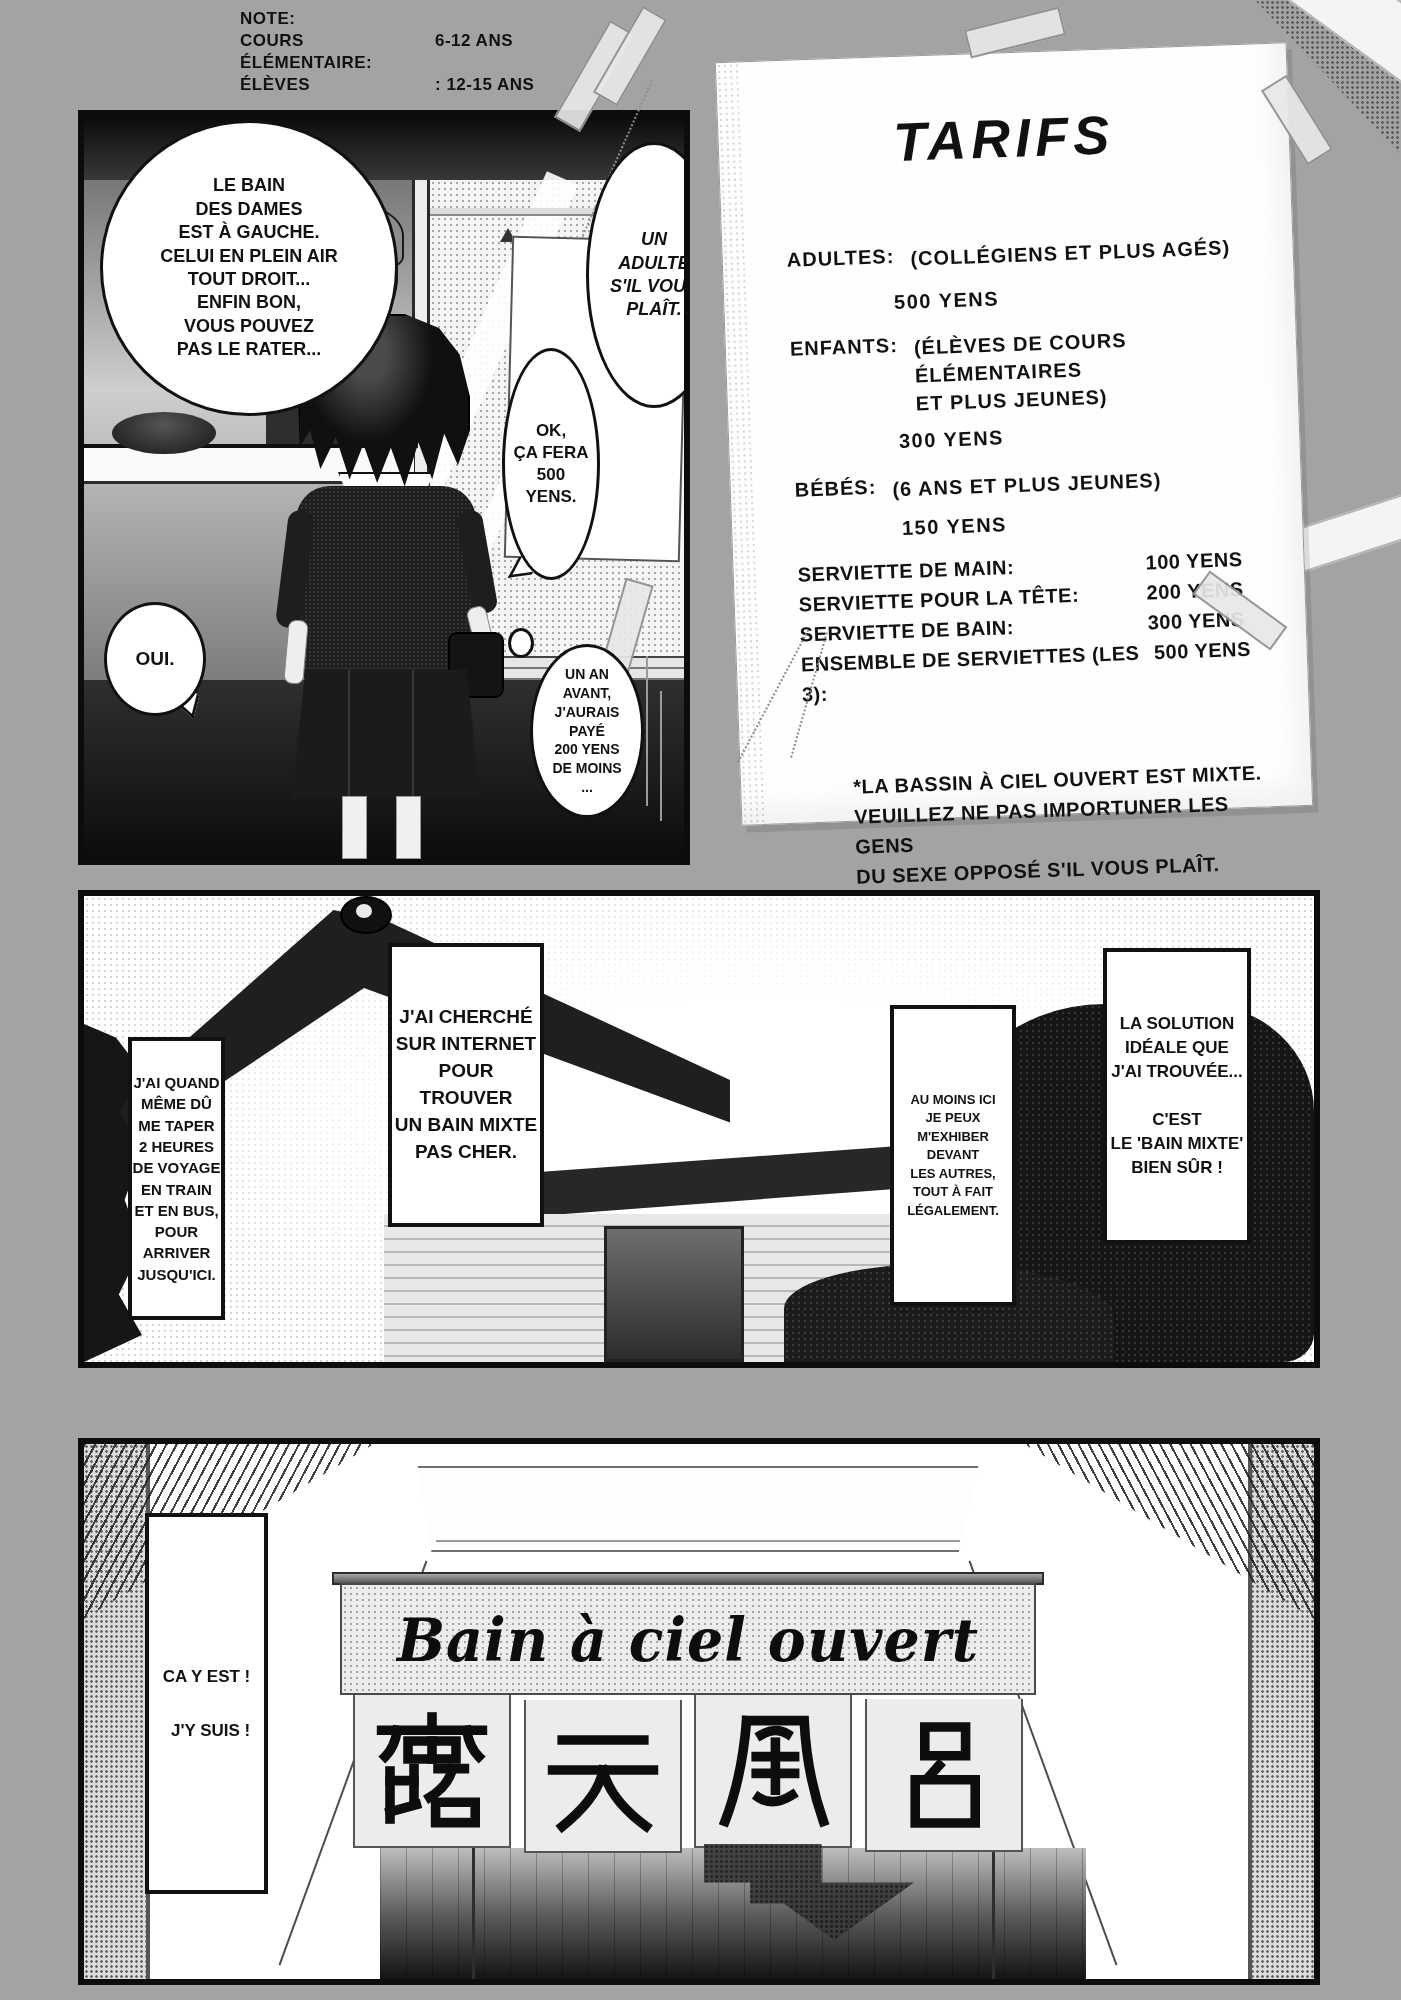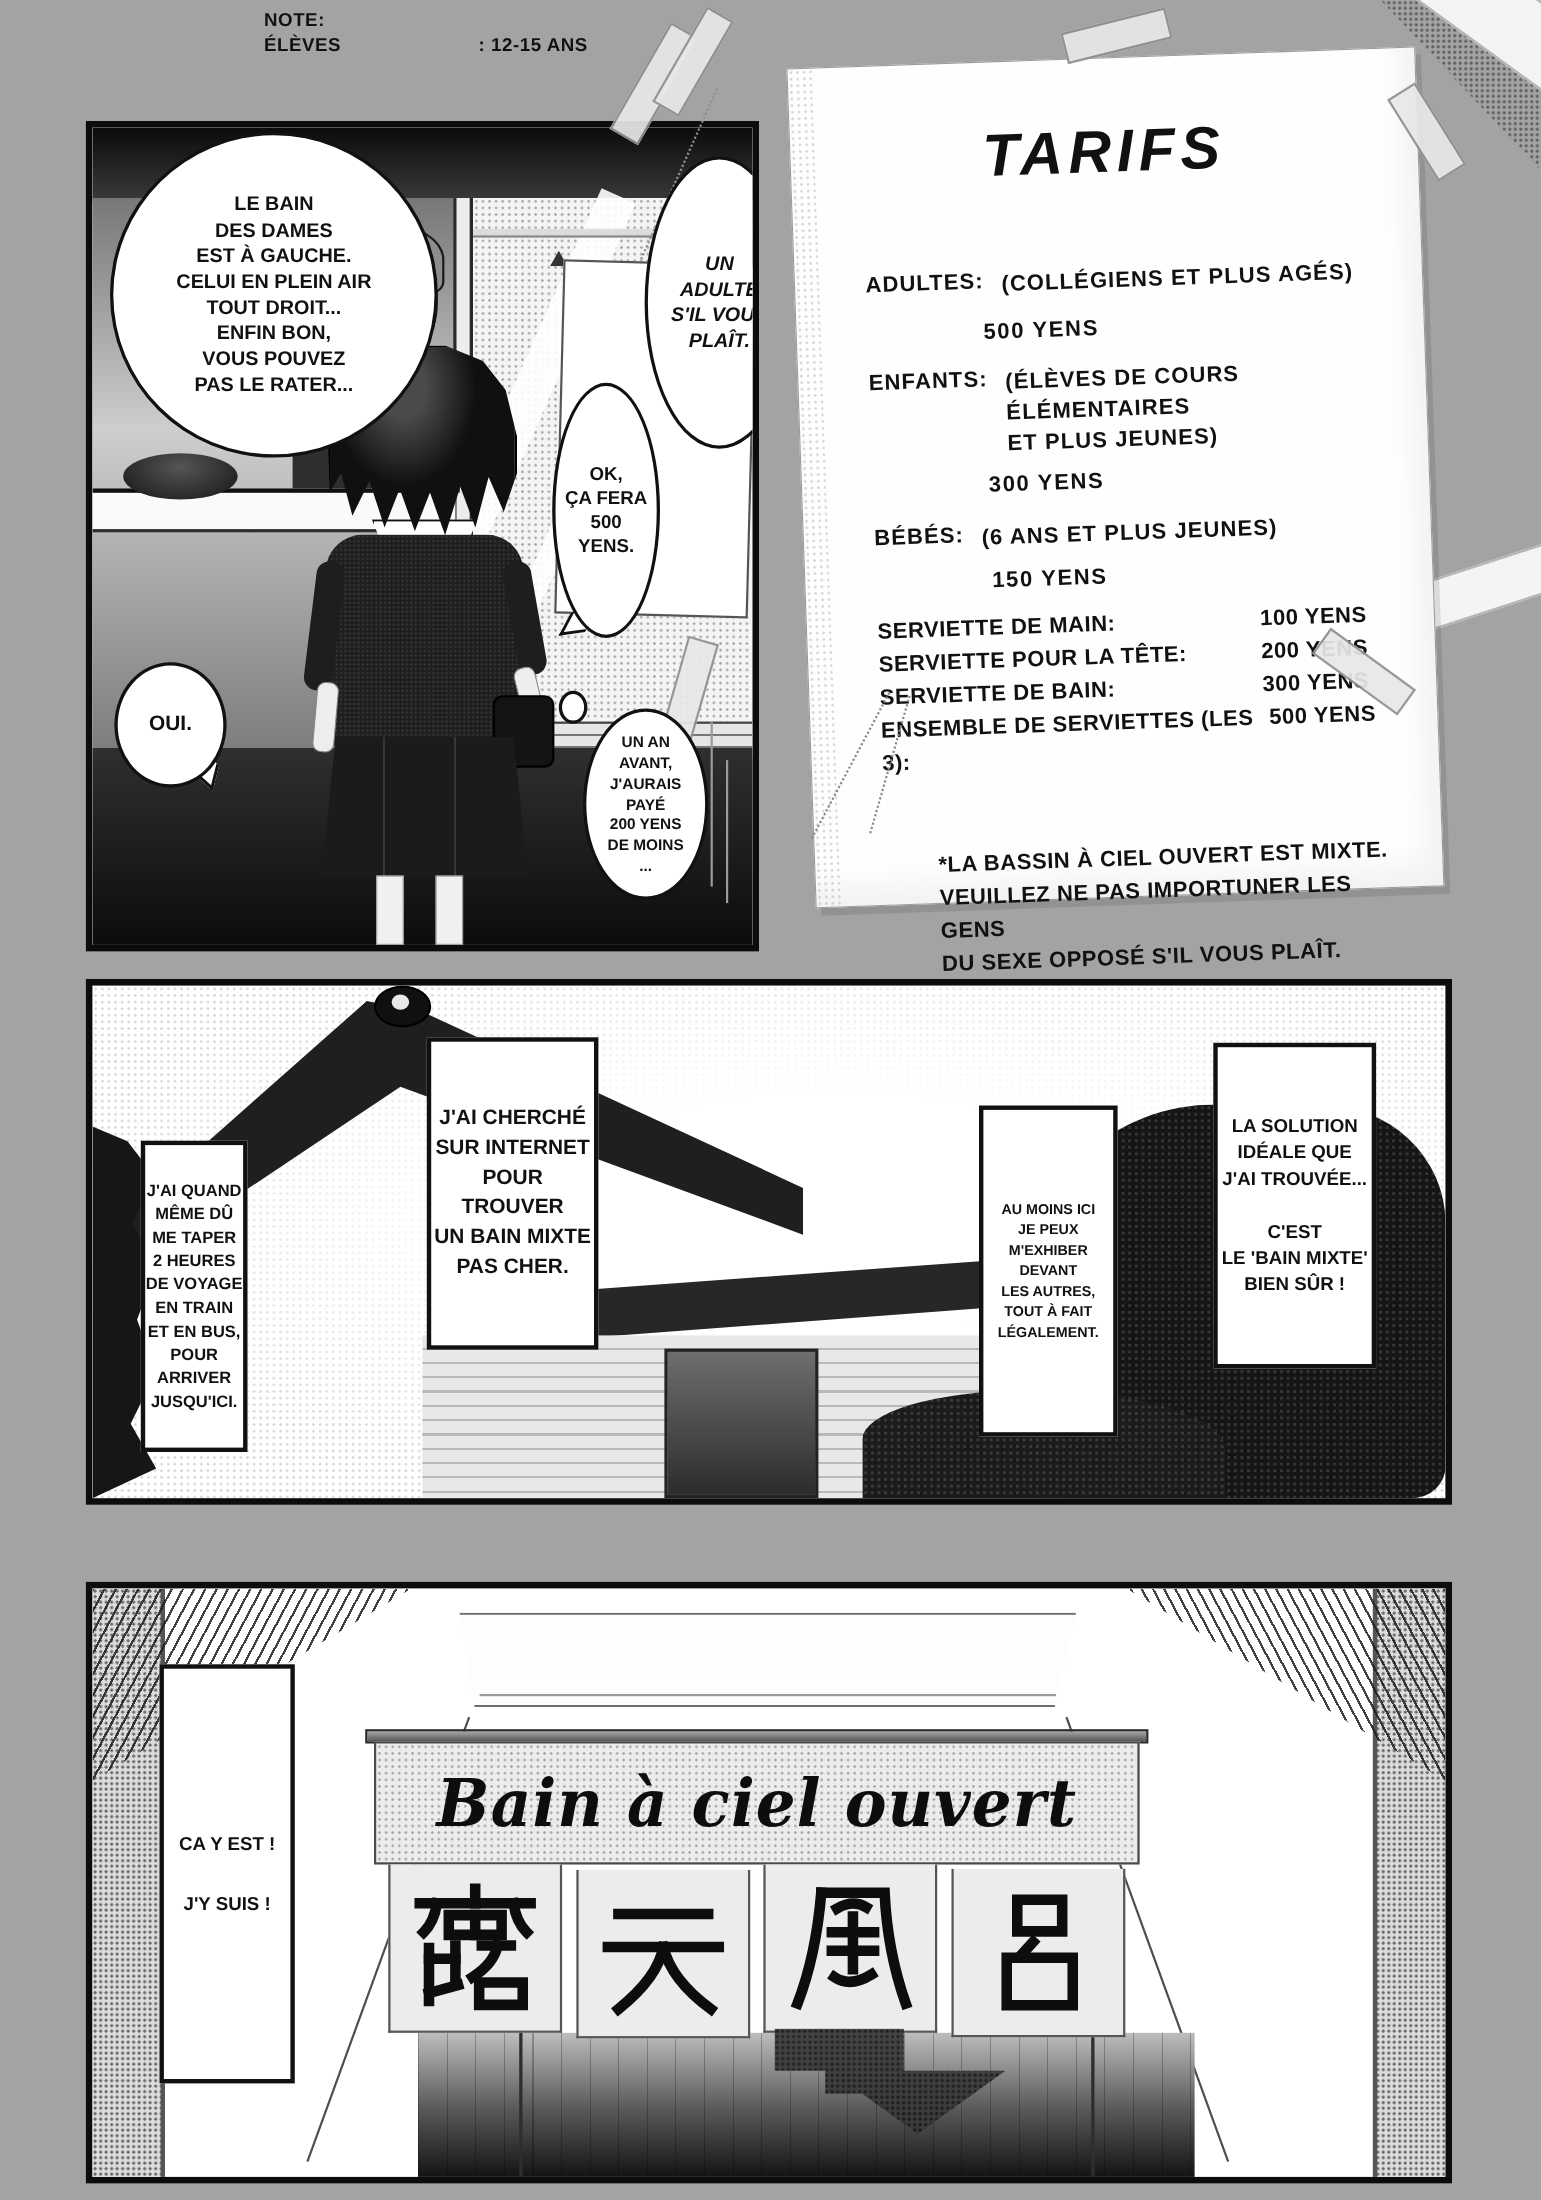--- a/index.html
+++ b/index.html
@@ -145,20 +145,24 @@
 <div id="page">
 
   <div class="abs corner-tone dots-m"></div>
   <div class="beam dots-l" style="left:1040px;top:-50px;width:560px;height:62px;transform:rotate(36deg);"></div>
   <div class="beam dots-l" style="left:1050px;top:540px;width:430px;height:40px;transform:rotate(-18deg);"></div>
   <div class="abs" style="left:600px;top:70px;width:2px;height:250px;border-left:2px dotted #8f8f8f;transform:rotate(24deg);z-index:1;"></div>
 
   <div class="abs" id="note">
     <div>NOTE:</div>
     <div class="nrow">
+      <span>COURS ÉLÉMENTAIRE:</span>
+      <span>6-12 ANS</span>
+    </div>
+    <div class="nrow">
       <span>ÉLÈVES</span>
       <span>: 12-15 ANS</span>
     </div>
   </div>
 
   <div class="panel" id="panel1">
     <div class="abs p1-topband"></div>
     <div class="abs p1-interior dots-m"></div>
     <div class="abs p1-window dots-l">
       <div class="p1-streak" style="left:30px;top:-20px;width:34px;height:420px;"></div>
@@ -415,20 +419,20 @@
     <div class="curtain dots-l" style="left:781px;transform:translateY(4px);">
       <svg width="120" height="126" viewBox="0 0 100 100" role="img" aria-label="呂">
         <g class="kanji-stroke">
           <path d="M34 10 H68 V34 H34 Z"></path>
             <path d="M46 42 L37 52"></path>
           <path d="M26 54 H76 V90 H26 Z"></path>
         </g>
       </svg>
     </div>
 
-    <div class="capbox" style="left:61px;top:69px;width:123px;height:381px;font-size:17px;line-height:1.6;">
+    <div class="capbox" style="left:61px;top:69px;width:123px;height:381px;font-size:17px;line-height:1.6;text-align:right;">
       <span>CA Y EST !
 
 J'Y SUIS !</span>
     </div>
   </div>
 
 </div>
 
 </body></html>

